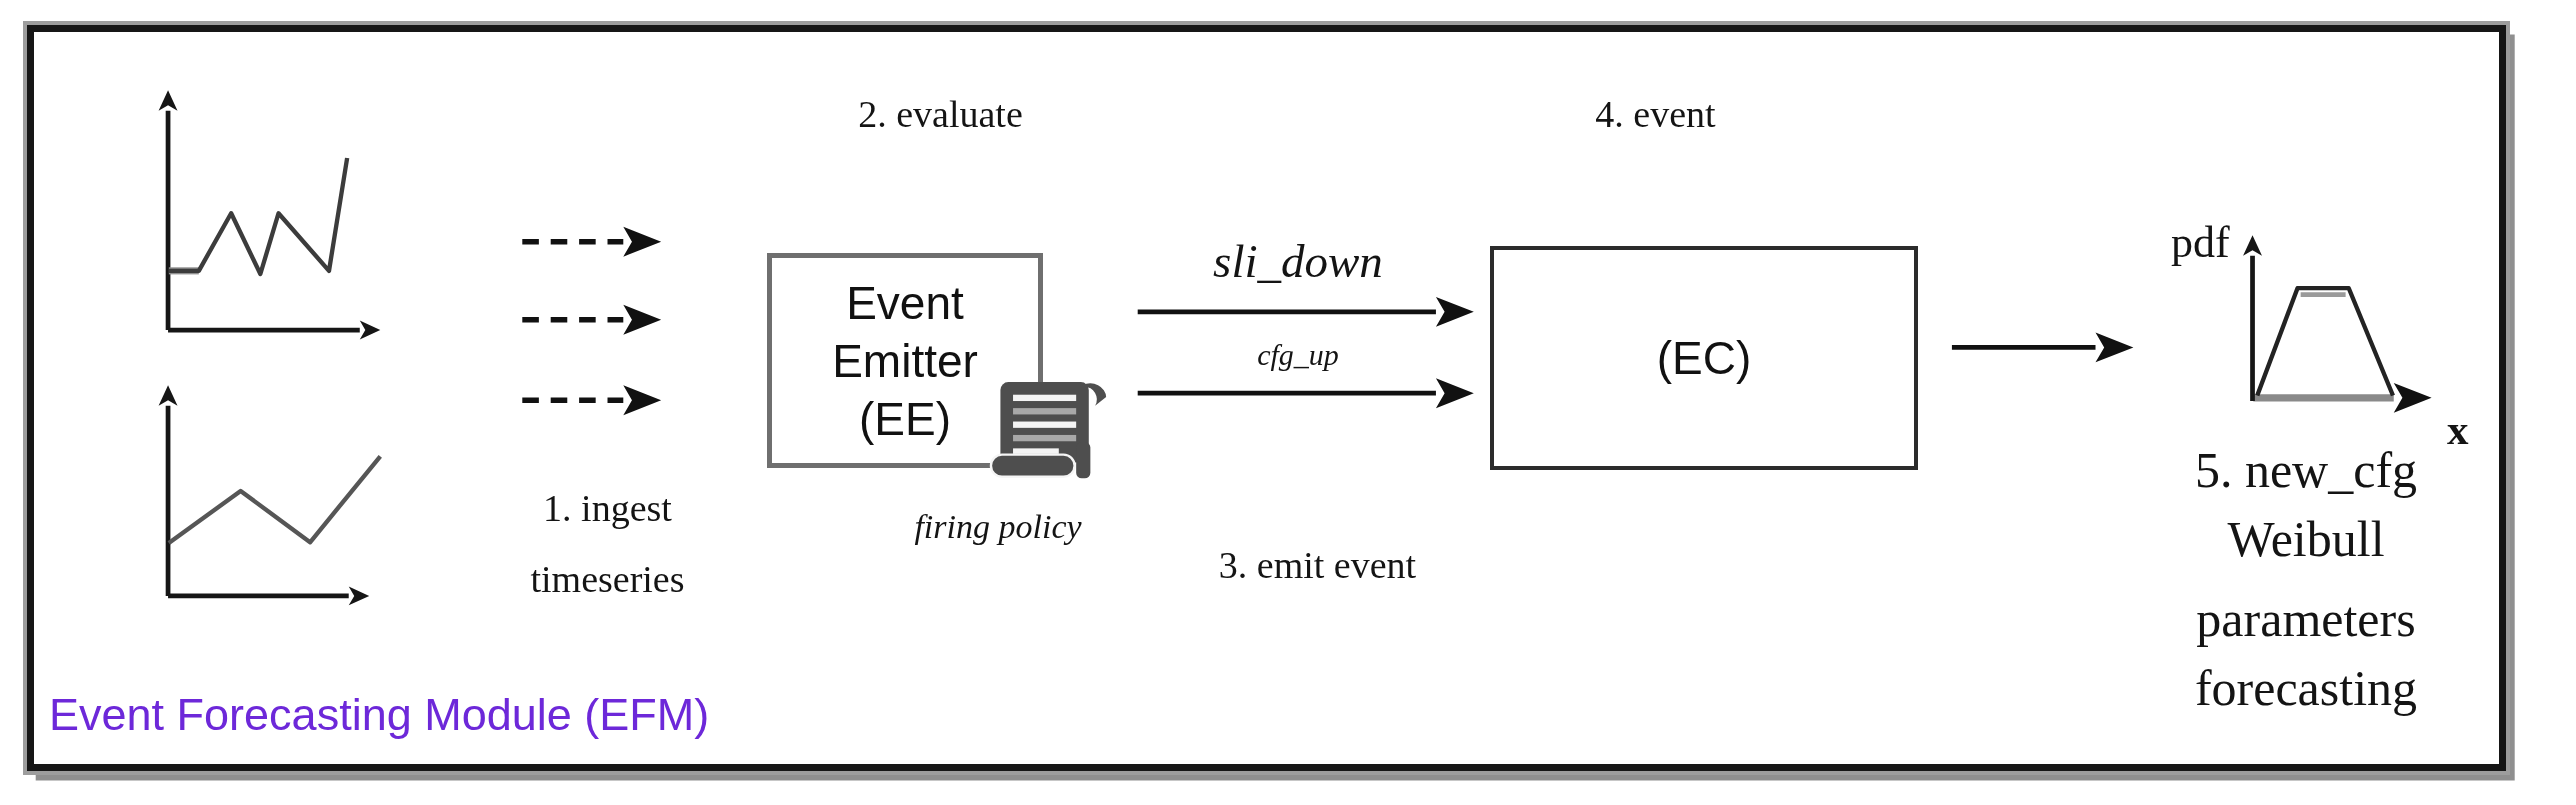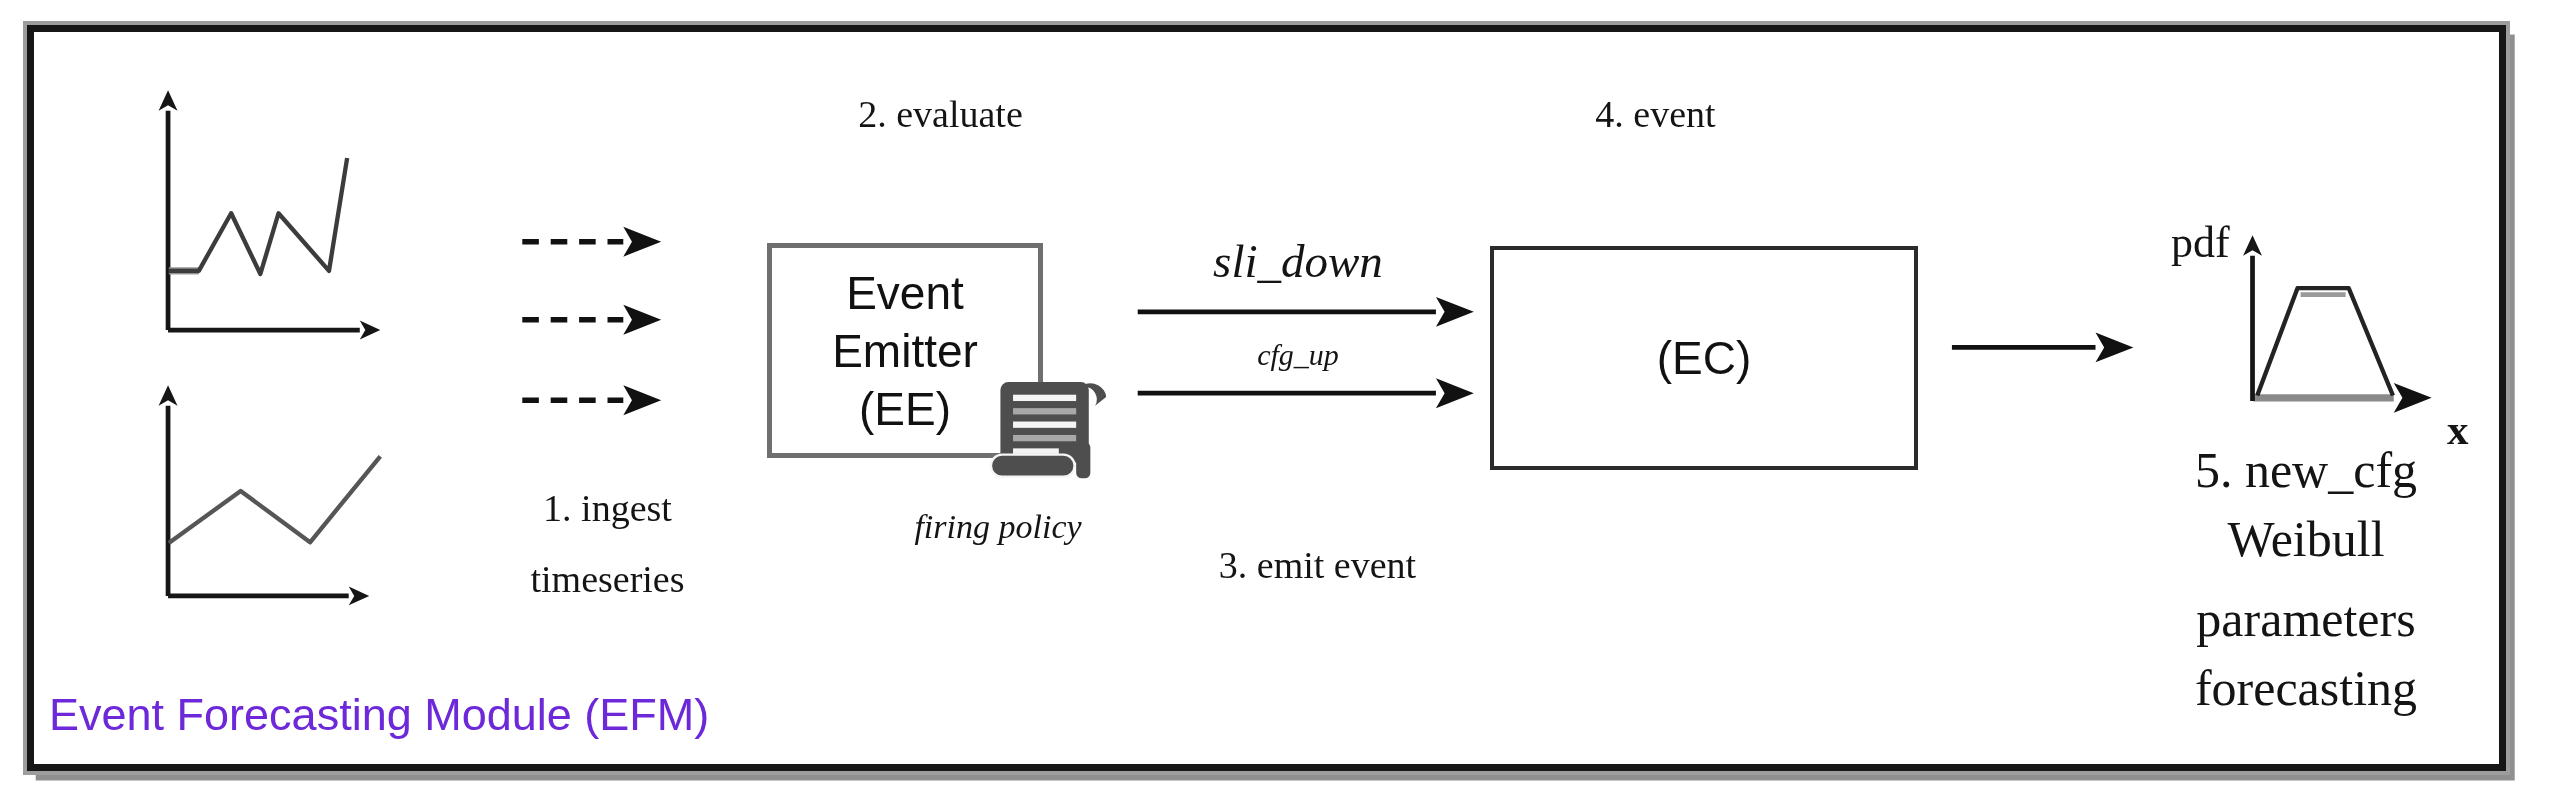--- a/index.html
+++ b/index.html
@@ -9,21 +9,21 @@
   
   .frame{position:absolute;left:27px;top:25px;width:2465px;height:732px;
          border:7px solid #161616;outline:4px solid #9d9d9d;
          box-shadow:8.7px 9.5px 0 #8f8f8f;background:transparent;}
 
   
   .node{position:absolute;background:#ffffff;box-sizing:border-box;
         display:flex;flex-direction:column;align-items:center;justify-content:center;
         font-family:"Liberation Sans","DejaVu Sans",sans-serif;
         font-size:46px;line-height:58px;color:#111;text-align:center;}
-  .node-emitter{left:767px;top:243px;width:276px;height:215px;border:5.5px solid #6f6f6f;}
+  .node-emitter{left:767px;top:253px;width:276px;height:215px;border:5.5px solid #6f6f6f;}
   .node-collector{left:1490px;top:246px;width:428px;height:224px;border:4.7px solid #2b2b2b;}
 
   
   .overlay{position:absolute;left:0;top:0;width:2576px;height:806px;pointer-events:none;}
 
   
   .ann{position:absolute;text-align:center;font-size:38px;line-height:71px;color:#141414;}
   .step2{left:775px;top:79px;width:331px;}
   .step4{left:1490px;top:79px;width:331px;}
   .step1{left:438px;top:473px;width:339px;}

